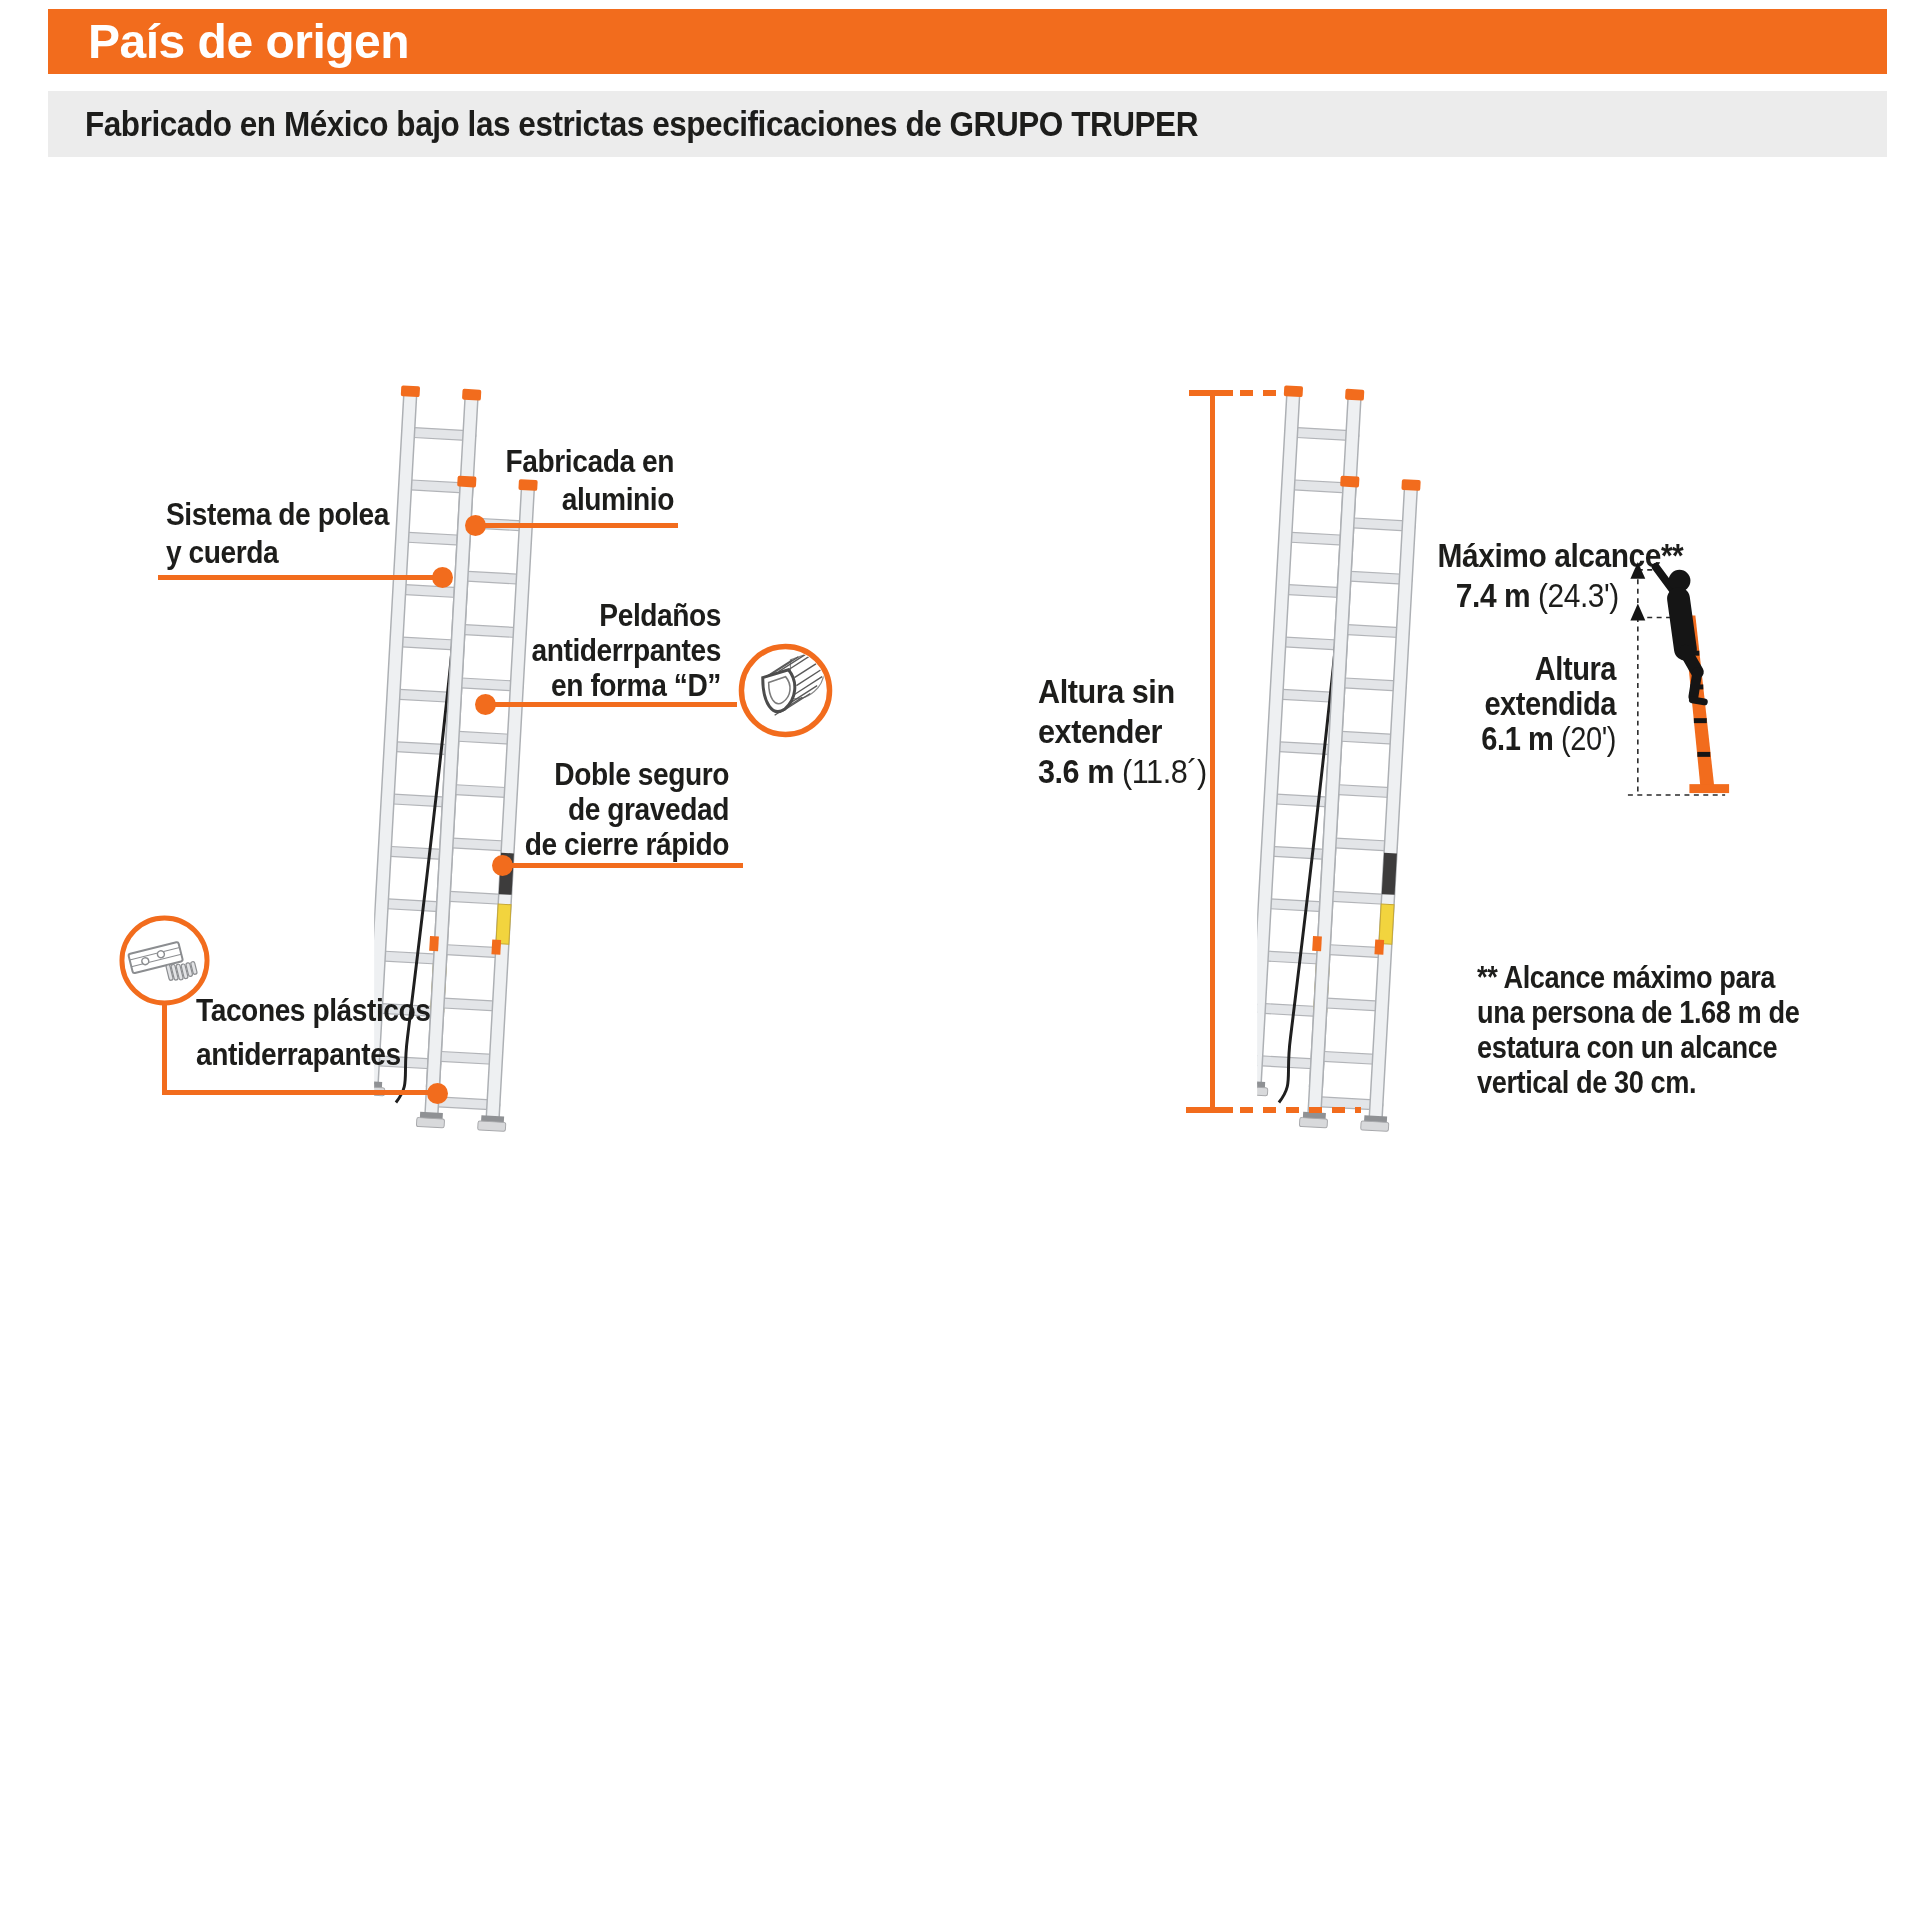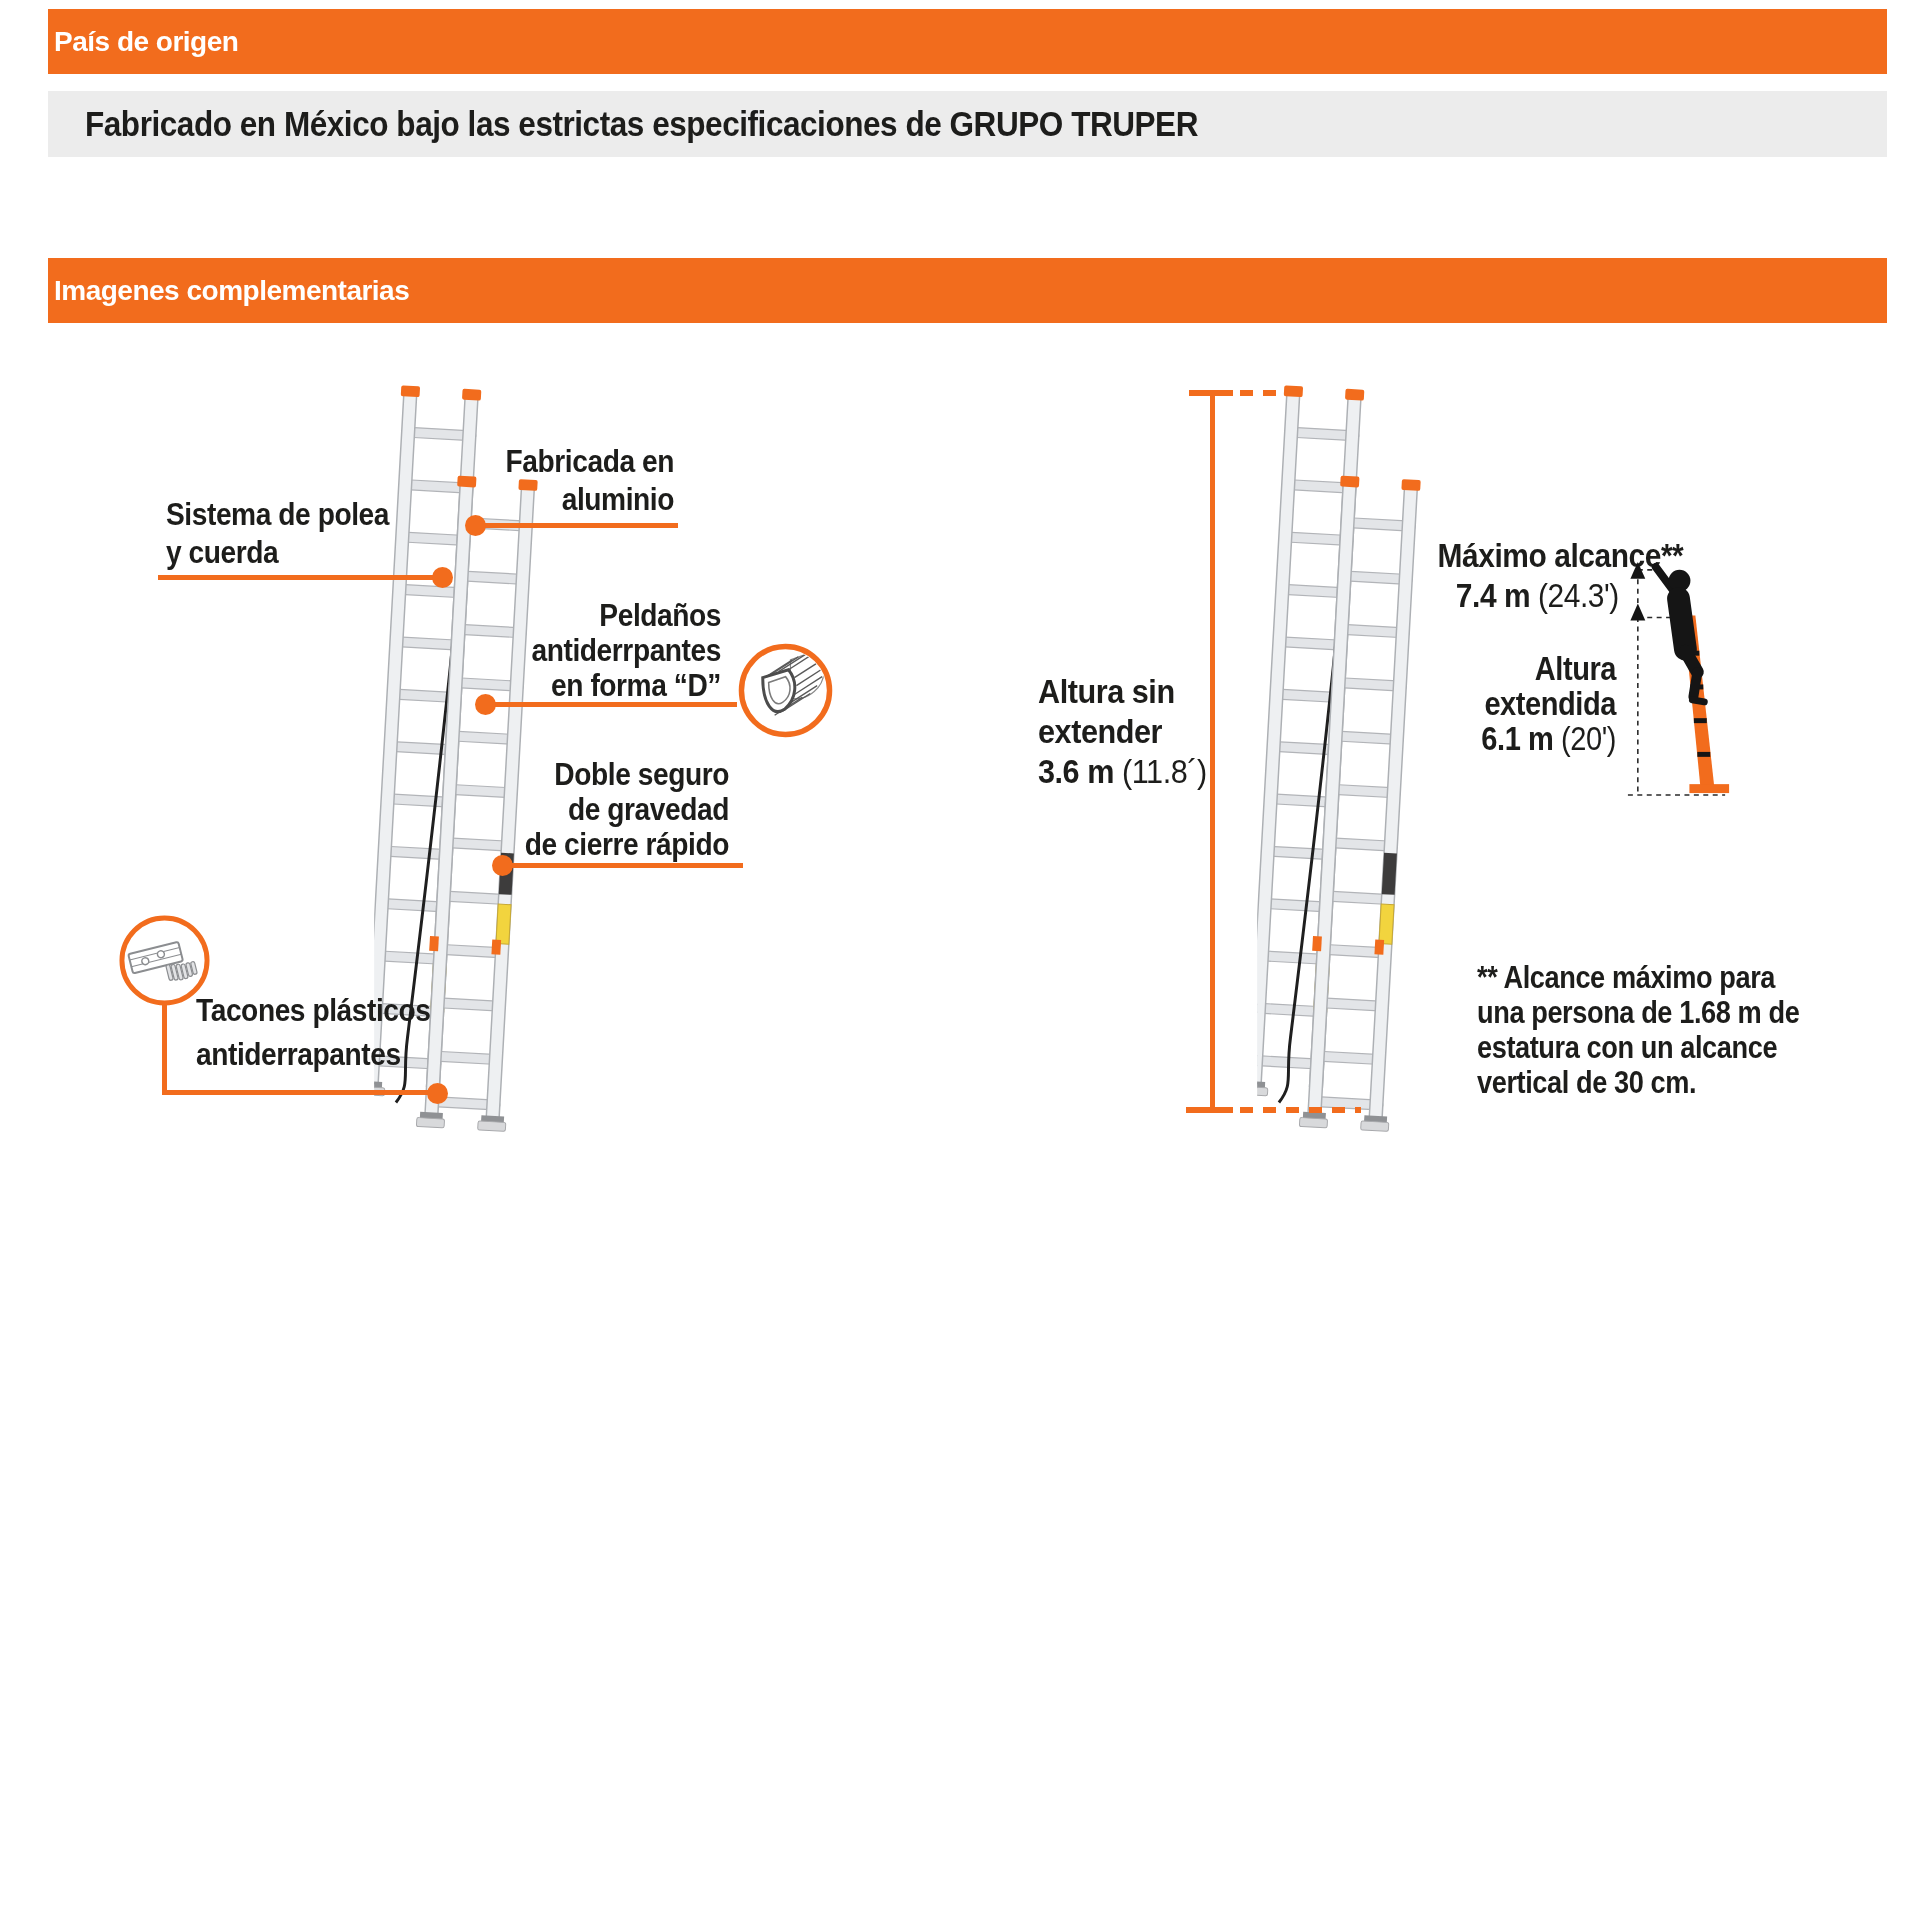--- a/index.html
+++ b/index.html
@@ -8,22 +8,22 @@
     --ink:#1d1d1b;
   }
   html,body{margin:0;padding:0;background:#fff;}
   #canvas{
     position:relative;width:1927px;height:1927px;background:#fff;overflow:hidden;
     font-family:"Liberation Sans","DejaVu Sans",sans-serif;color:var(--ink);
   }
   .abs{position:absolute;}
   .bar{
     left:48px;width:1839px;height:65px;background:var(--accent);
-    color:#fff;font-weight:bold;font-size:28px;line-height:65px;
-    padding-left:6px;box-sizing:border-box;letter-spacing:-0.5px;
+    color:#fff;font-weight:bold;font-size:48px;line-height:65px;
+    padding-left:40px;box-sizing:border-box;letter-spacing:-0.5px;
   }
   .graybar{
     left:48px;top:91px;width:1839px;height:66px;background:var(--gray-bar);
     font-weight:bold;font-size:35px;line-height:66px;padding-left:37px;
     box-sizing:border-box;letter-spacing:-0.5px;
   }
   .condL{transform:scaleX(.9);transform-origin:left center;}
   .callout{font-weight:bold;font-size:32px;line-height:38px;letter-spacing:-0.5px;white-space:nowrap;}
   .callout.cl{transform:scaleX(.88);transform-origin:left center;}
   .callout.cr{text-align:right;transform:scaleX(.88);transform-origin:right center;}
@@ -110,23 +110,20 @@
       </symbol>
     </defs>
   </svg>
 
   <div class="abs bar" style="top:9px">
     <span>País de origen</span>
   </div>
   <div class="abs graybar">
     <span class="condL" style="display:inline-block">Fabricado en México bajo las estrictas especificaciones de GRUPO TRUPER</span>
   </div>
-  <div class="abs bar" style="top:258px">
-    <span>Imagenes complementarias</span>
-  </div>
 
   <svg class="abs" style="left:374px;top:384px" width="218" height="752" viewBox="0 0 220 760">
     <use href="#ladder-asset"></use>
   </svg>
 
   <div class="abs callout cl" style="left:166px;top:495px">
     <div>Sistema de polea</div>
     <div>y cuerda</div>
   </div>
   <div class="abs oline" style="left:158px;top:575px;width:285px"></div>

